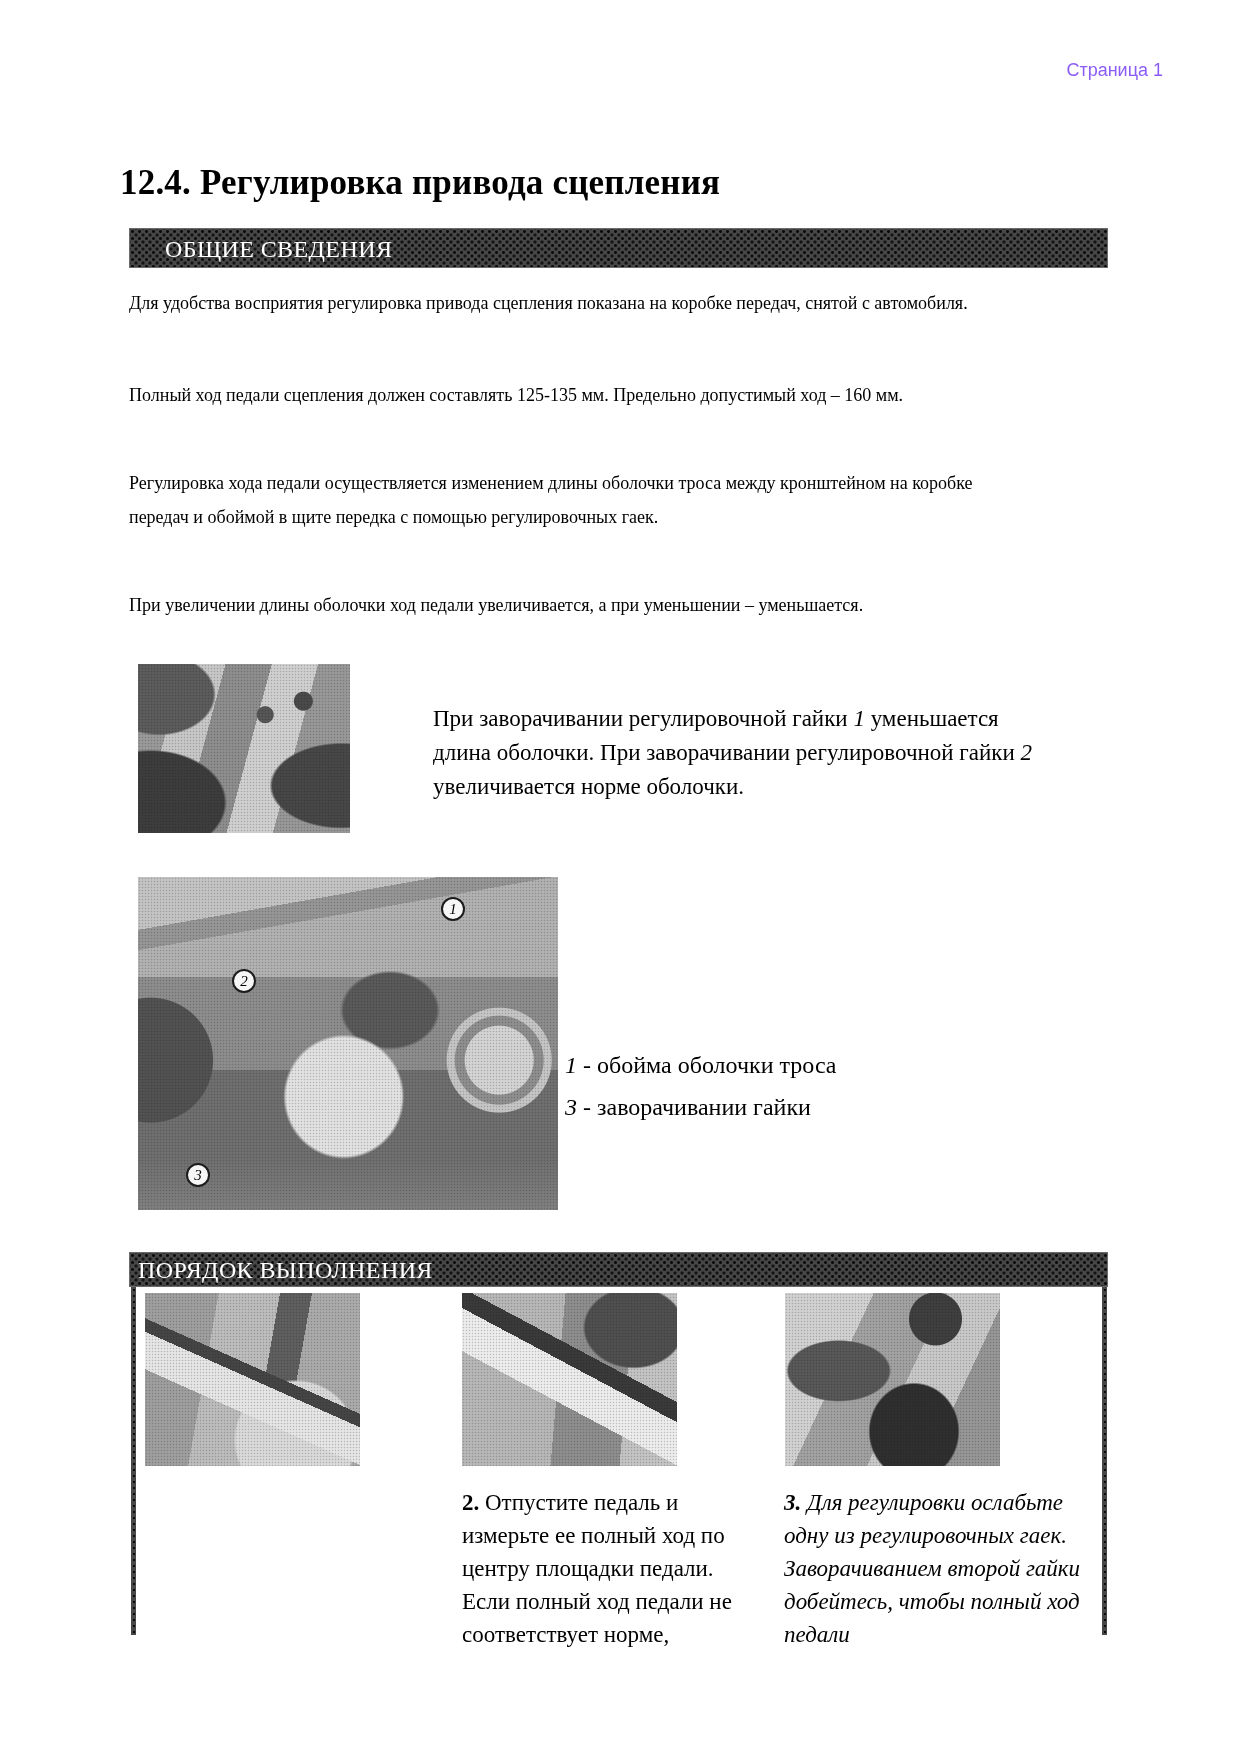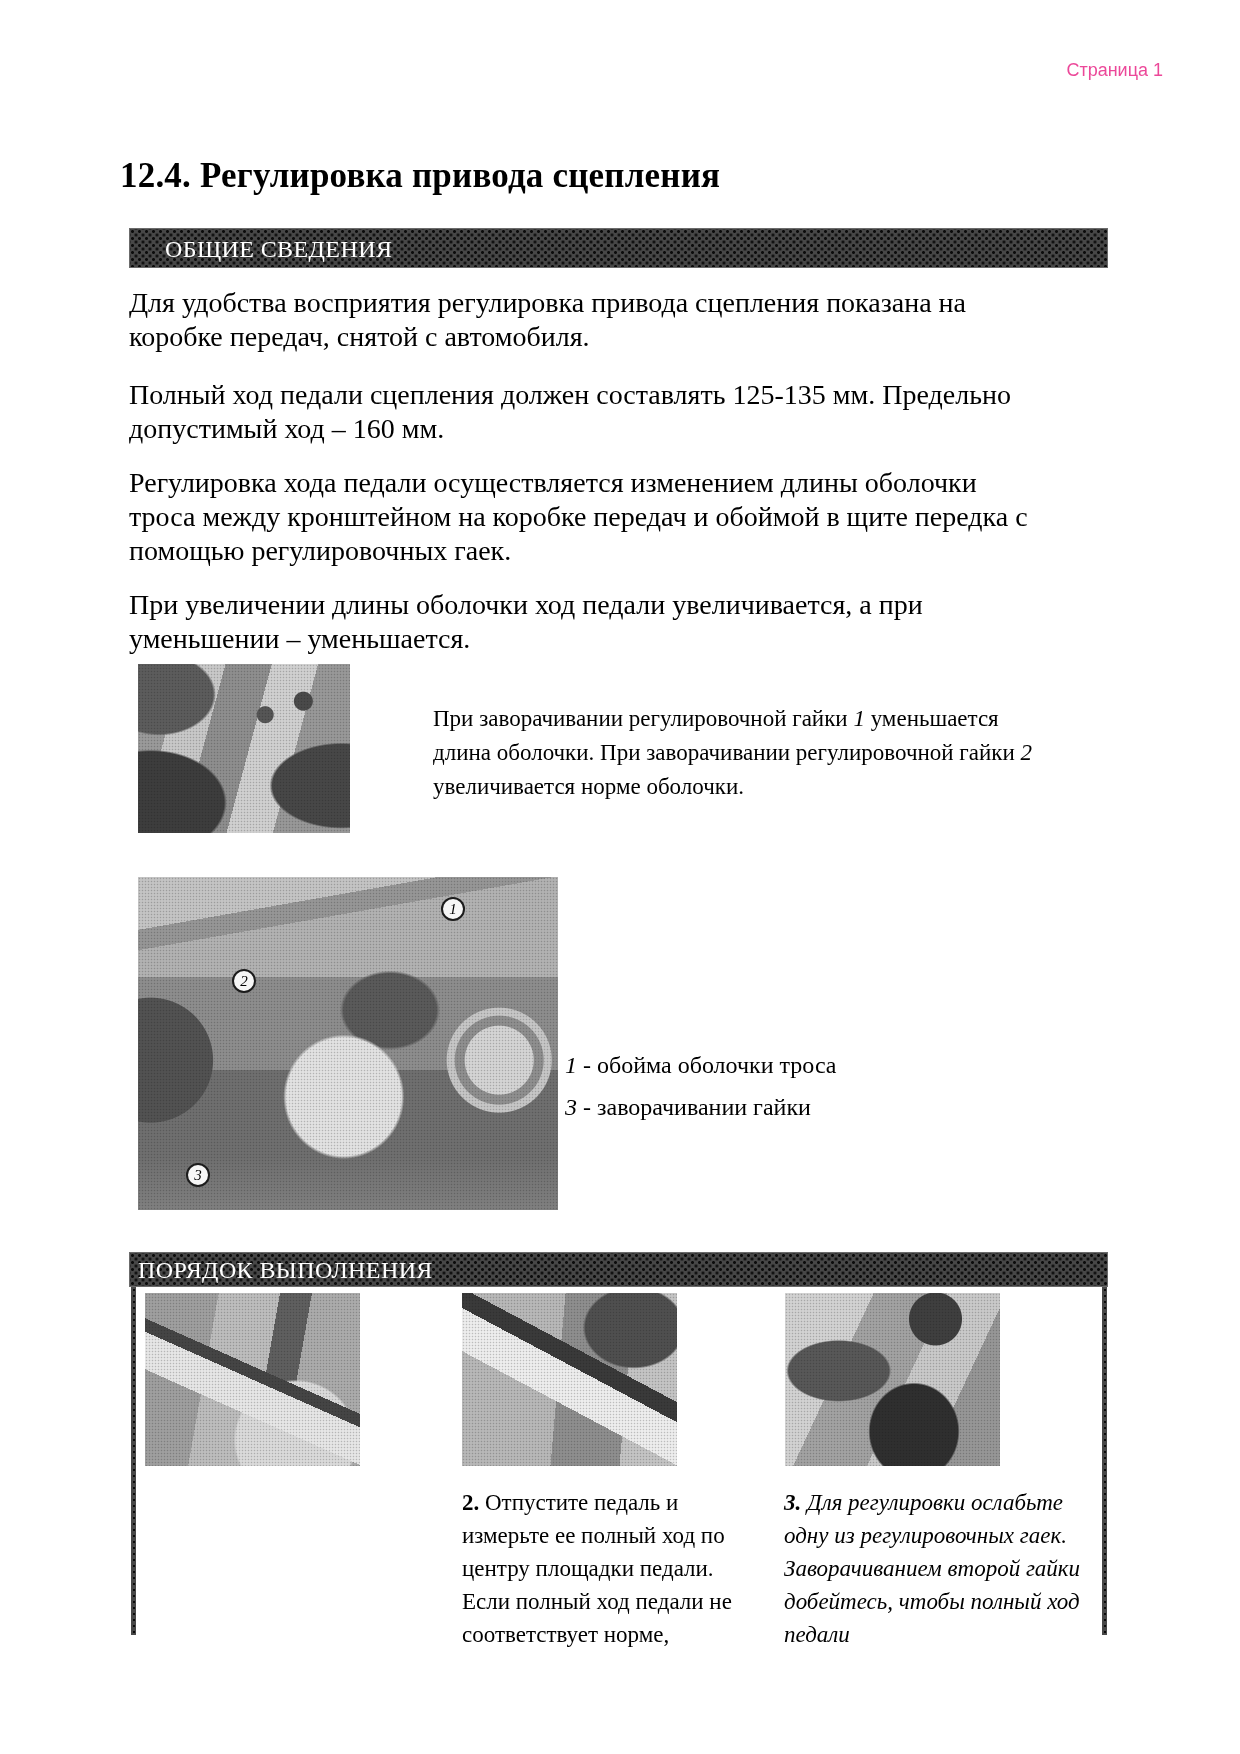--- a/index.html
+++ b/index.html
@@ -3,24 +3,24 @@
 <meta charset="utf-8">
 <style>
   html,body{margin:0;padding:0;background:#ffffff;}
   .page{
     position:relative;width:1240px;height:1754px;margin:0 auto;
     background:#ffffff;overflow:hidden;
     font-family:"Liberation Serif", serif;color:#000;
   }
   .page-marker{
     position:absolute;top:60px;right:77px;
-    font-family:"Liberation Sans", sans-serif;font-size:18px;color:#ec4899;
+    font-family:"Liberation Sans", sans-serif;font-size:18px;color:#8b5cf6;
   }
   .doc-title{
-    position:absolute;left:120px;top:156px;margin:0;
+    position:absolute;left:120px;top:163px;margin:0;
     font-size:35px;font-weight:bold;letter-spacing:0.2px;
   }
   .bar{
     position:absolute;left:129px;width:979px;
     background-color:#474747;
     background-image:
       radial-gradient(circle, #0b0b0b 1.3px, rgba(0,0,0,0) 1.55px),
       radial-gradient(circle, #0b0b0b 1.3px, rgba(0,0,0,0) 1.55px);
     background-size:7px 7px;background-position:0 0,3.5px 3.5px;
     box-shadow:inset 0 0 0 1px #6b6b6b;
@@ -29,21 +29,21 @@
   .bar1{top:228px;height:40px;}
   .bar2{top:1252px;height:35px;}
   .bar .bar-label{
     display:block;padding-left:9px;
     font-size:24px;letter-spacing:0.4px;
   }
   .bar1 .bar-label{line-height:42px;padding-left:36px;}
   .bar2 .bar-label{line-height:37px;}
   .body-par{
     position:absolute;left:129px;width:900px;margin:0;
-    font-size:28px;line-height:34px;
+    font-size:18px;line-height:34px;
   }
   .p1{top:286px;}
   .p2{top:378px;}
   .p3{top:466px;}
   .p4{top:588px;}
   .photo{
     position:absolute;background-color:#a9a9a9;overflow:hidden;
   }
   .photo::after{
     content:"";position:absolute;inset:0;

